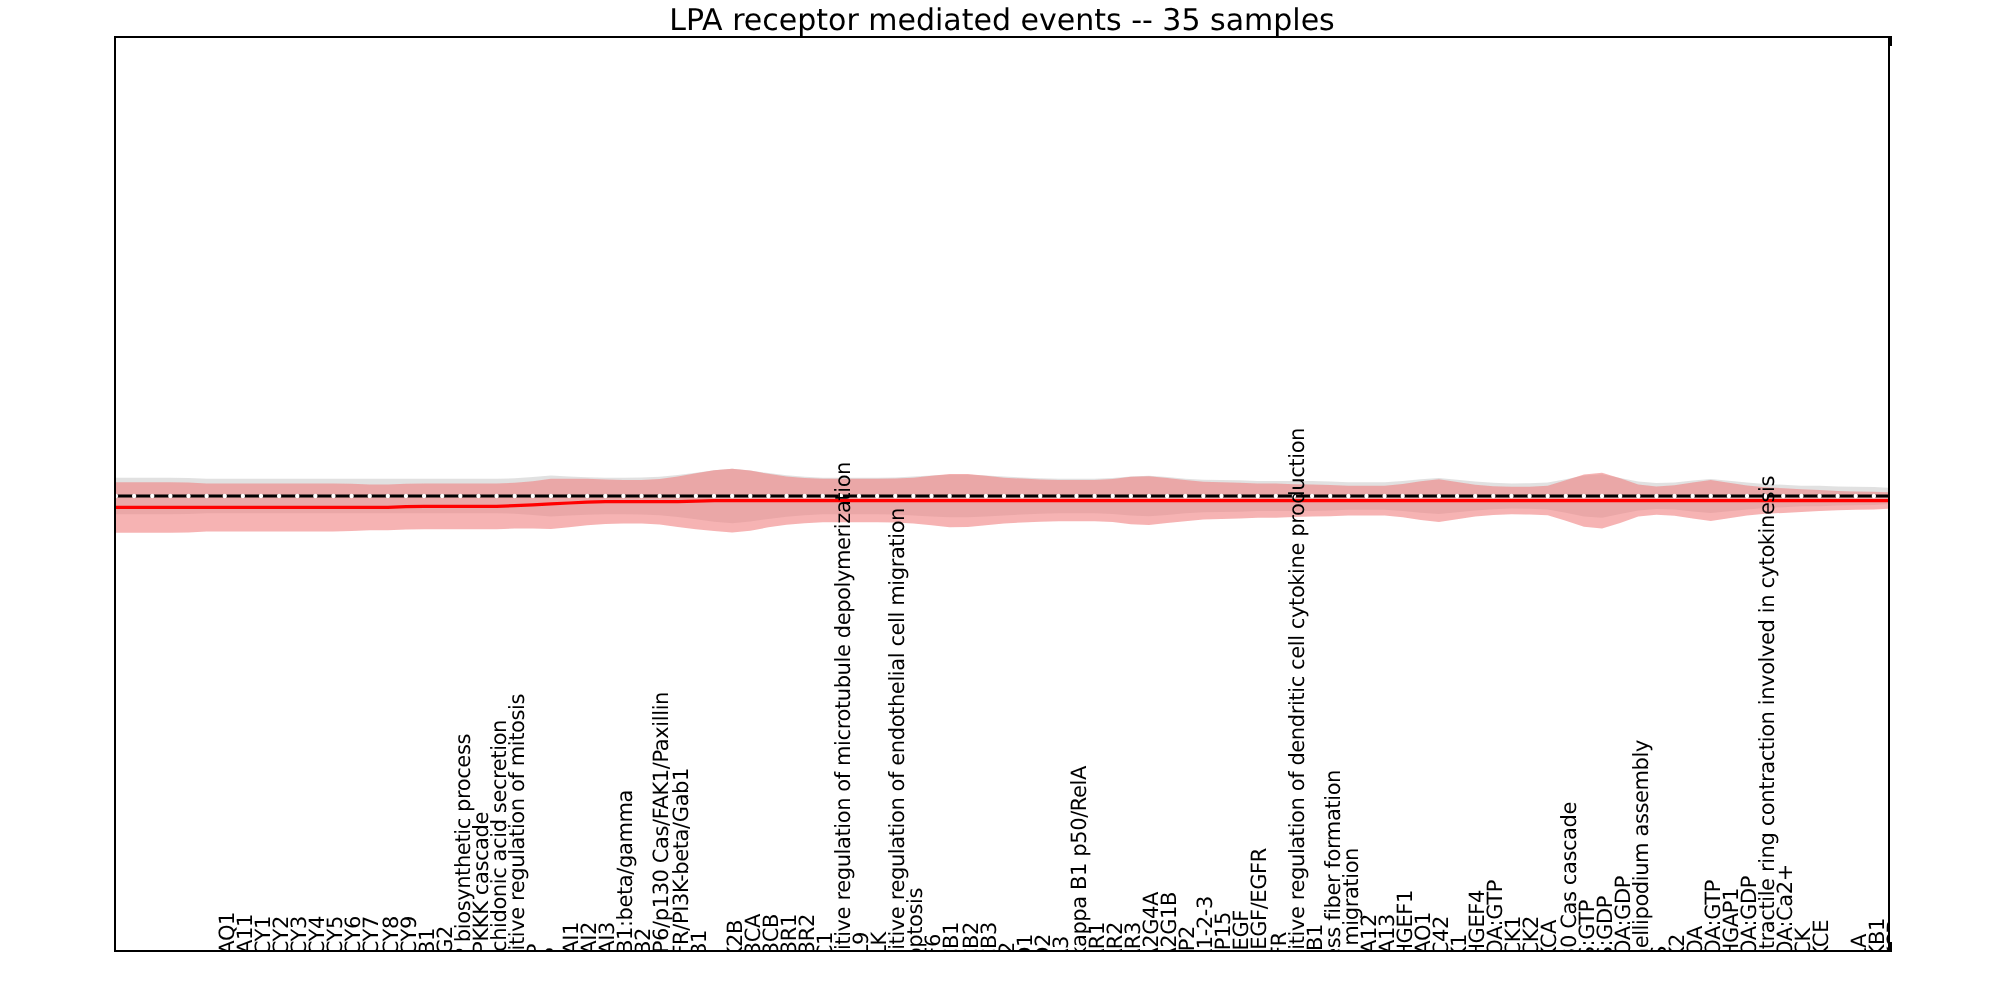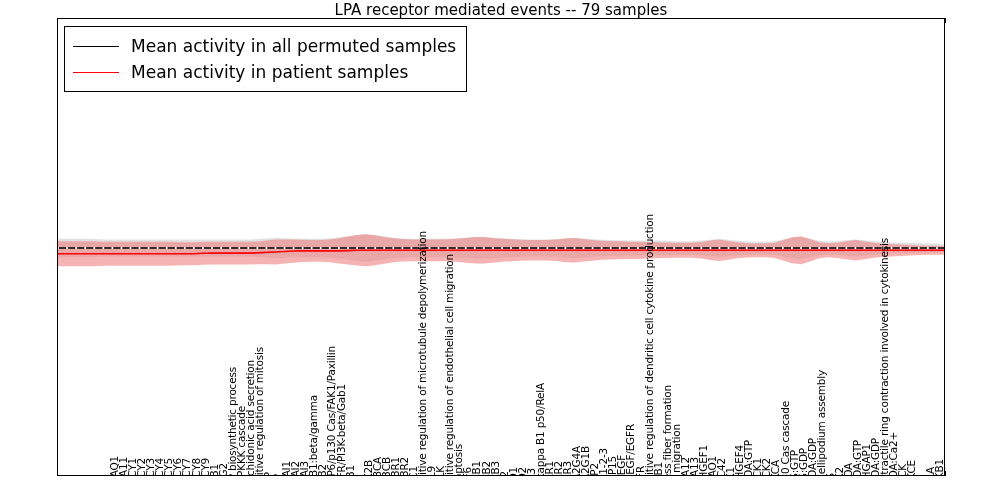--- a/index.html
+++ b/index.html
@@ -63,21 +63,21 @@
     letter-spacing:-0.2px;
   }
 
   svg.bands{position:absolute;left:0;top:0;width:888px;height:458px;}
 </style>
 </head>
 <body>
 
 <div id="root">
 
-  <div class="chart-title">LPA receptor mediated events -- 79 samples</div>
+  <div class="chart-title">LPA receptor mediated events -- 35 samples</div>
 
   <div class="ylabel">Inferred Activity</div>
 
   <div id="yticks">
       <div class="ytickmark " style="top: 75.25px;"></div>
       <div class="ytickmark r" style="top: 75.25px;"></div>
       <div class="ytickmark " style="top: 132.5px;"></div>
       <div class="ytickmark r" style="top: 132.5px;"></div>
       <div class="ytickmark " style="top: 189.75px;"></div>
       <div class="ytickmark r" style="top: 189.75px;"></div>
@@ -487,24 +487,14 @@
         <div class="ticklab" style="left: 774.265px;">RHOA:Ca2+</div>
         <div class="ticklab" style="left: 783.327px;">ROCK</div>
         <div class="ticklab" style="left: 792.388px;">PRKCE</div>
         <div class="ticklab" style="left: 801.449px;">JUN</div>
         <div class="ticklab" style="left: 810.51px;">RELA</div>
         <div class="ticklab" style="left: 819.571px;">NFKB1</div>
         <div class="ticklab" style="left: 828.633px;">PRKCD</div>
       </div>
   </div>
 
-  <div class="legend">
-    <div class="legend-row">
-      <span class="legend-swatch"></span>
-      <span class="legend-text">Mean activity in all permuted samples</span>
-    </div>
-    <div class="legend-row">
-      <span class="legend-swatch red"></span>
-      <span class="legend-text">Mean activity in patient samples</span>
-    </div>
-  </div>
 
 </div>
 
 </body></html>

